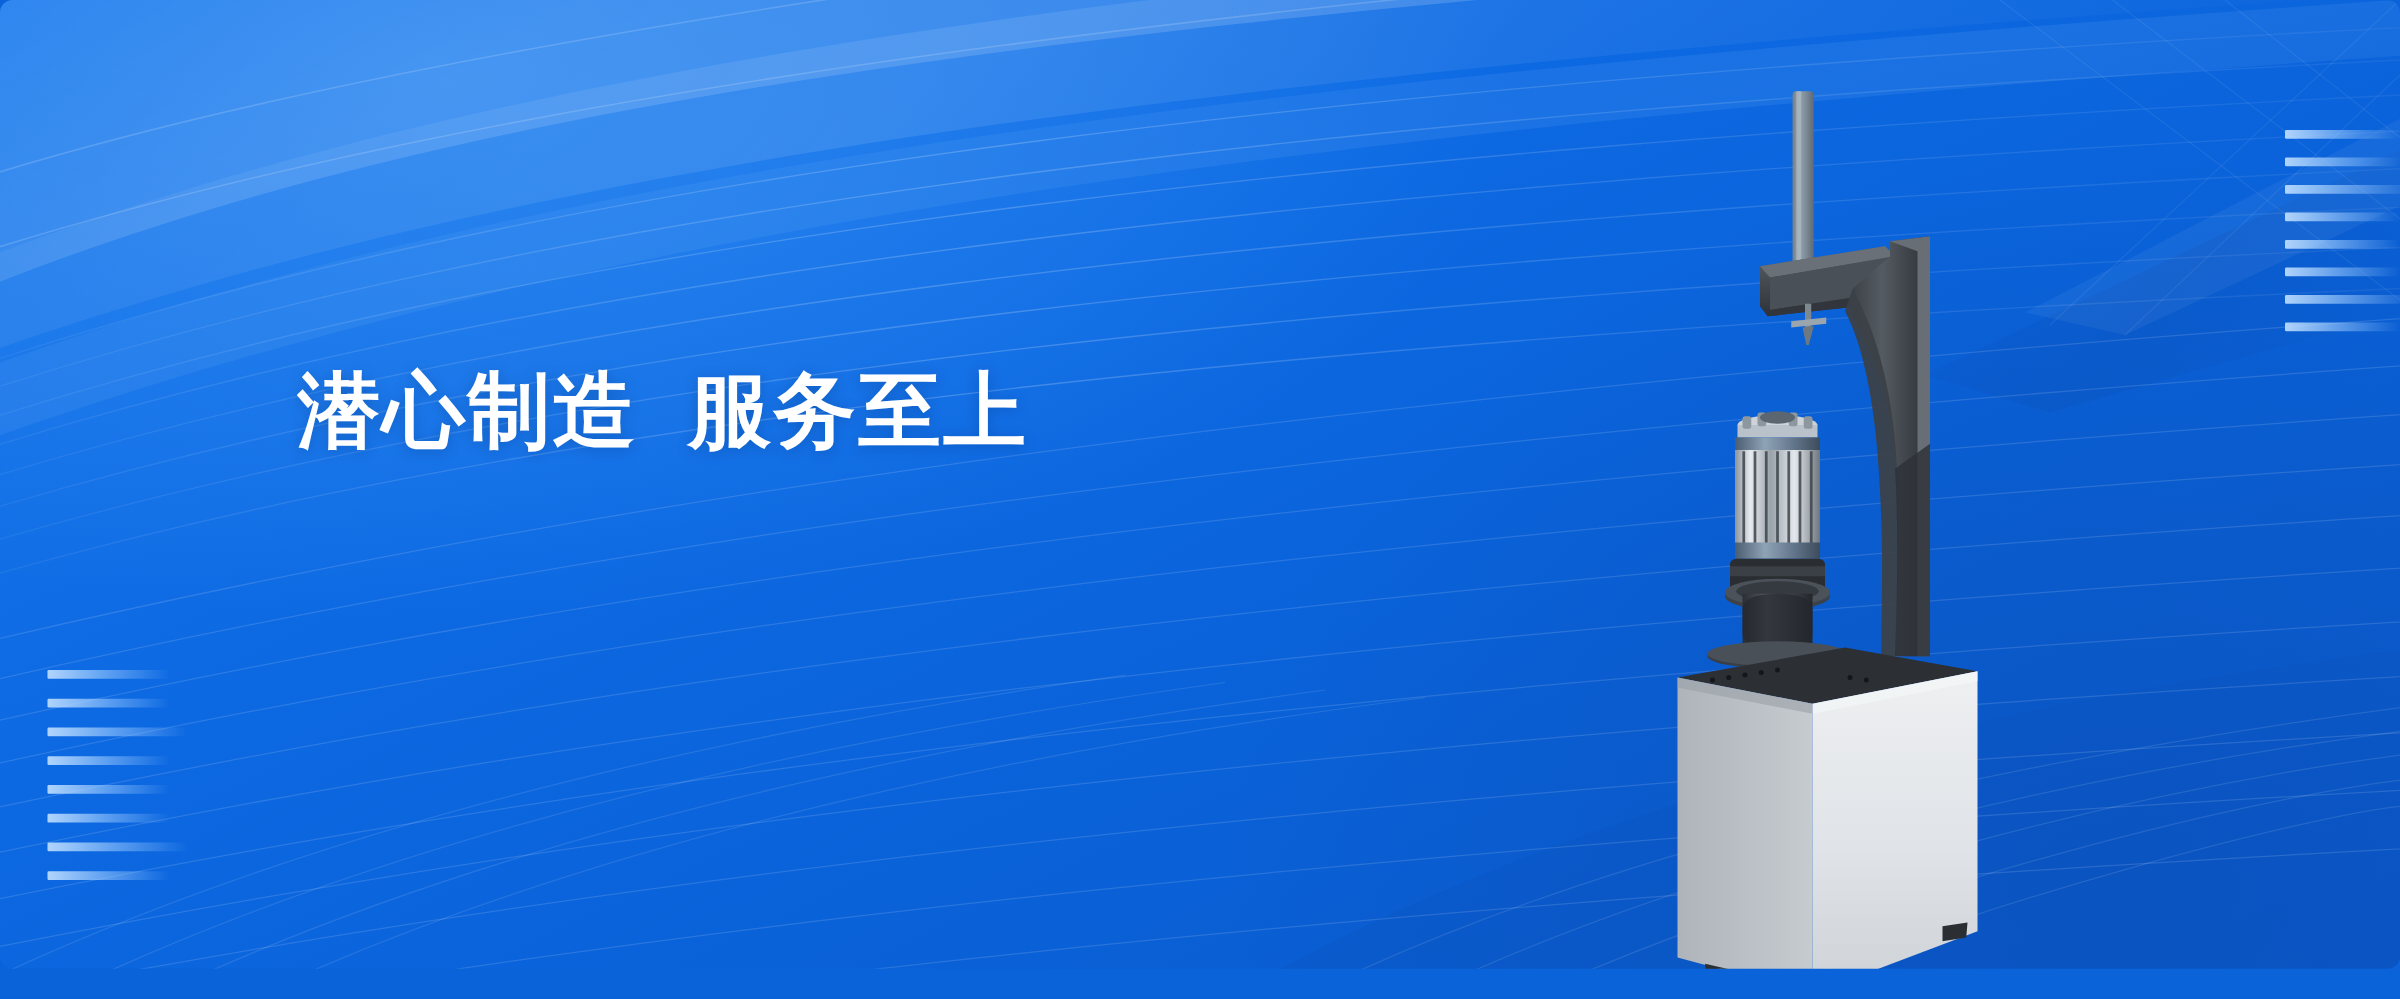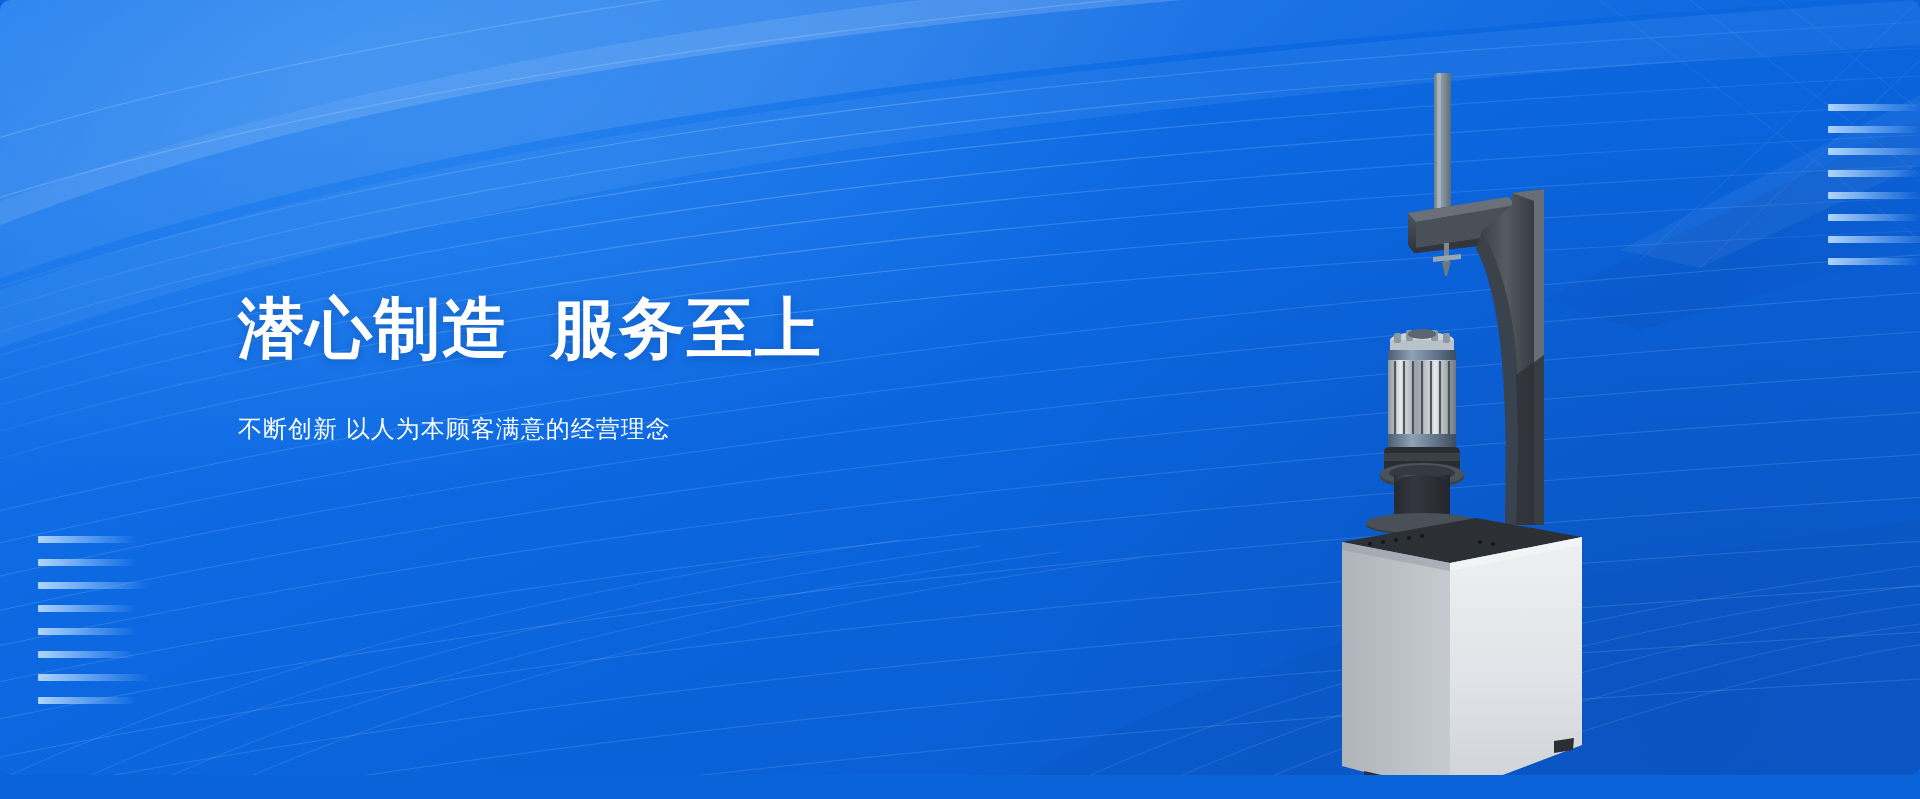--- a/index.html
+++ b/index.html
@@ -189,21 +189,20 @@
     <div class="bar"></div>
     <div class="bar"></div>
     <div class="bar"></div>
     <div class="bar w2"></div>
     <div class="bar"></div>
   </div>
 
   <div id="text-block">
     <div id="headline">潜心制造  服务至上</div>
     <div id="subtitle">
-      <span class="sub-line">不断创新 以人为本顾客满意的经营理念</span>
     </div>
   </div>
 
   <div id="machine">
     <svg viewBox="0 0 280 744" aria-hidden="true">
       <defs>
         <linearGradient id="rodG" x1="0" y1="0" x2="1" y2="0">
           <stop offset="0%" stop-color="#6f7d88"></stop>
           <stop offset="30%" stop-color="#97a6b1"></stop>
           <stop offset="62%" stop-color="#7e8d99"></stop>

